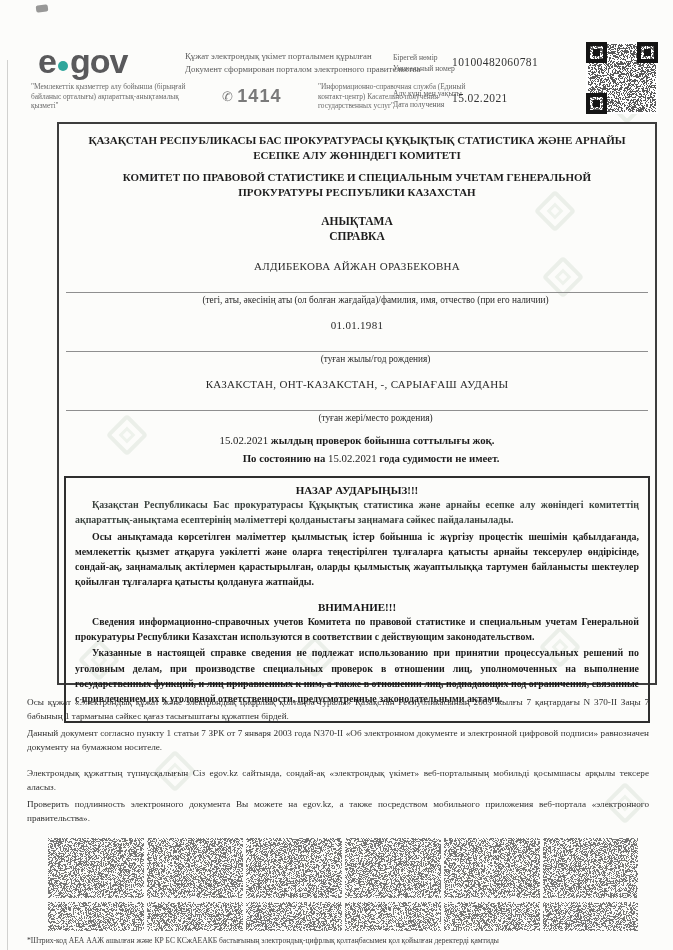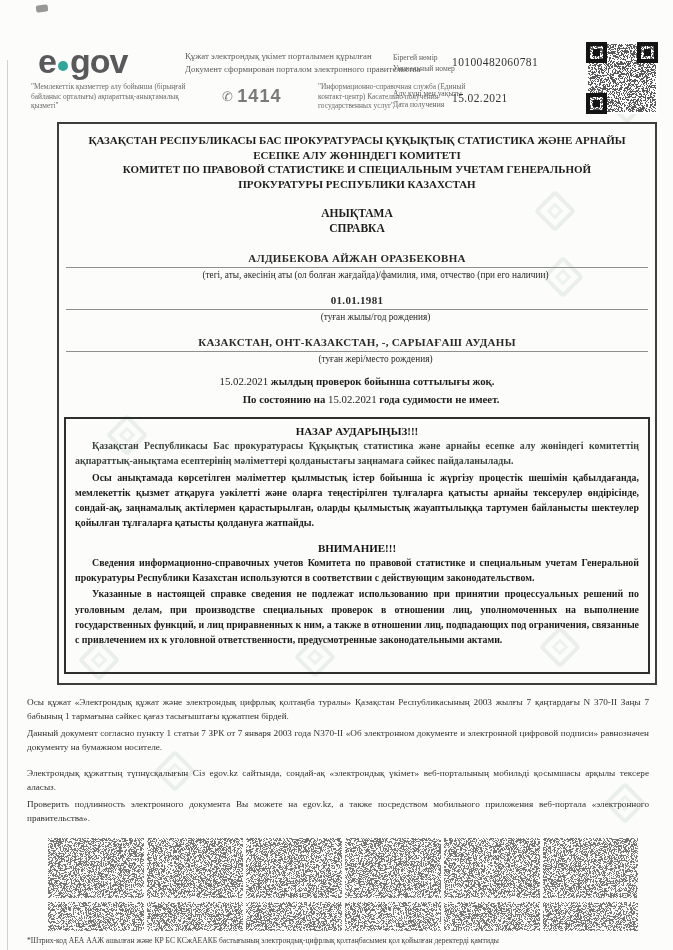--- a/index.html
+++ b/index.html
@@ -31,26 +31,26 @@
   .hdr-val { position:absolute; left:452px; font-size:11.5px; color:#333; letter-spacing:.4px; }
   .hdr-val-num { top:56px; }
   .hdr-val-date { top:92px; }
   .qr { position:absolute; left:586px; top:42px; width:72px; height:72px; }
 
   
   .outer-box { position:absolute; left:57px; top:122px; width:600px; height:563px; border:2px solid #3d3d3d; }
   .org-title { width:548px; margin:9px auto 0 auto; text-align:center; font-weight:bold; font-size:11px; line-height:14.5px; color:#1d1d1d; }
   .doc-type { margin-top:15px; text-align:center; font-weight:bold; font-size:11.5px; line-height:15px; color:#1d1d1d; }
   .fld { margin-top:14px; }
-  .uline { margin:0 7px; border-bottom:1px solid #8f8f8f; text-align:center; font-size:11px; padding-bottom:3px; color:#2a2a2a; letter-spacing:.3px;font-weight:bold; }
+  .uline { margin:0 7px; border-bottom:1px solid #8f8f8f; text-align:center; font-size:11px; padding-bottom:20px; color:#2a2a2a; letter-spacing:.3px; }
   .caption { text-align:center; font-size:9.3px; margin-top:2px; color:#262626;margin-left:37px; }
   .fld.first { margin-top:16px; }
   .statement { margin-top:11px; text-align:center; font-size:10.8px; color:#1c1c1c; }
   .statement .b { font-weight:bold; }
-  .warn-box { margin:12px 5px 18px 5px; border:2px solid #2e2e2e; padding:4px 9px 24px 9px; }
+  .warn-box { margin:12px 5px 18px 5px; border:2px solid #2e2e2e; padding:4px 9px 14px 9px; }
   .warn-title { text-align:center; font-weight:bold; font-size:11px; margin-top:2px; color:#161616; }
   .warn-p { font-weight:bold; font-size:9.9px; line-height:15.3px; text-align:justify; text-indent:17px; color:#1b1b1b; margin-top:1px; }
   .warn-p.soft { color:#3c4440; }
   .warn-title.ru { margin-top:11px; }
 
   
   .footer { position:absolute; left:27px; top:692px; width:622px; font-size:9.2px; line-height:14px; text-align:justify; color:#303030; }
   .footer p { margin-top:3px; }
   .footer p.gap { margin-top:12px; }
   .barcode { position:absolute; left:48px; top:838px; width:590px; height:93px; }
@@ -137,21 +137,21 @@
     <rect x="7" y="7" width="7" height="7" fill="#141414"></rect>
     <rect x="53" y="2" width="17" height="17" fill="none" stroke="#141414" stroke-width="4"></rect>
     <rect x="58" y="7" width="7" height="7" fill="#141414"></rect>
     <rect x="2" y="53" width="17" height="17" fill="none" stroke="#141414" stroke-width="4"></rect>
     <rect x="7" y="58" width="7" height="7" fill="#141414"></rect>
   </svg>
 
   <div class="outer-box">
 
     <div class="org-title">ҚАЗАҚСТАН РЕСПУБЛИКАСЫ БАС ПРОКУРАТУРАСЫ ҚҰҚЫҚТЫҚ СТАТИСТИКА ЖӘНЕ АРНАЙЫ ЕСЕПКЕ АЛУ ЖӨНІНДЕГІ КОМИТЕТІ</div>
-    <div class="org-title" style="margin-top:0;">КОМИТЕТ ПО ПРАВОВОЙ СТАТИСТИКЕ И СПЕЦИАЛЬНЫМ УЧЕТАМ ГЕНЕРАЛЬНОЙ ПРОКУРАТУРЫ РЕСПУБЛИКИ КАЗАХСТАН</div>
+    <div class="org-title" style="margin-top:8px;">КОМИТЕТ ПО ПРАВОВОЙ СТАТИСТИКЕ И СПЕЦИАЛЬНЫМ УЧЕТАМ ГЕНЕРАЛЬНОЙ ПРОКУРАТУРЫ РЕСПУБЛИКИ КАЗАХСТАН</div>
 
     <div class="doc-type">
       <div>АНЫҚТАМА</div>
       <div>СПРАВКА</div>
     </div>
 
     <div class="fld first">
       <div class="uline">АЛДИБЕКОВА АЙЖАН ОРАЗБЕКОВНА</div>
       <div class="caption">(тегі, аты, әкесінің аты (ол болған жағдайда)/фамилия, имя, отчество (при его наличии)</div>
     </div>

